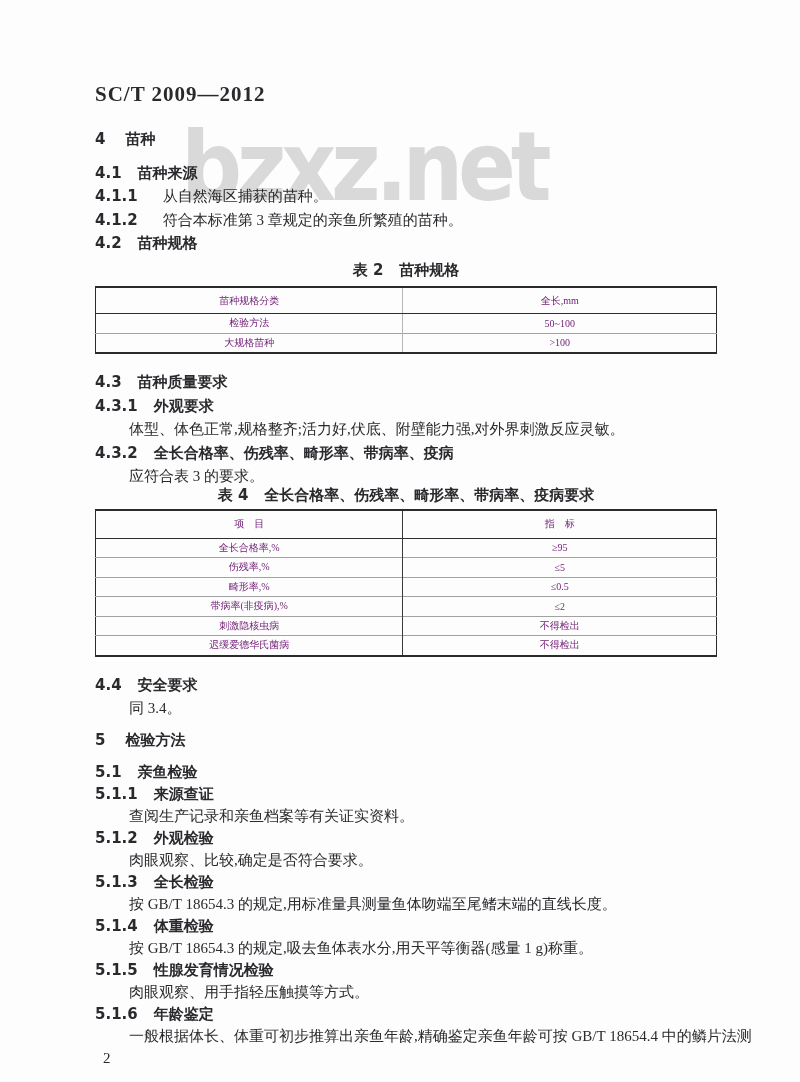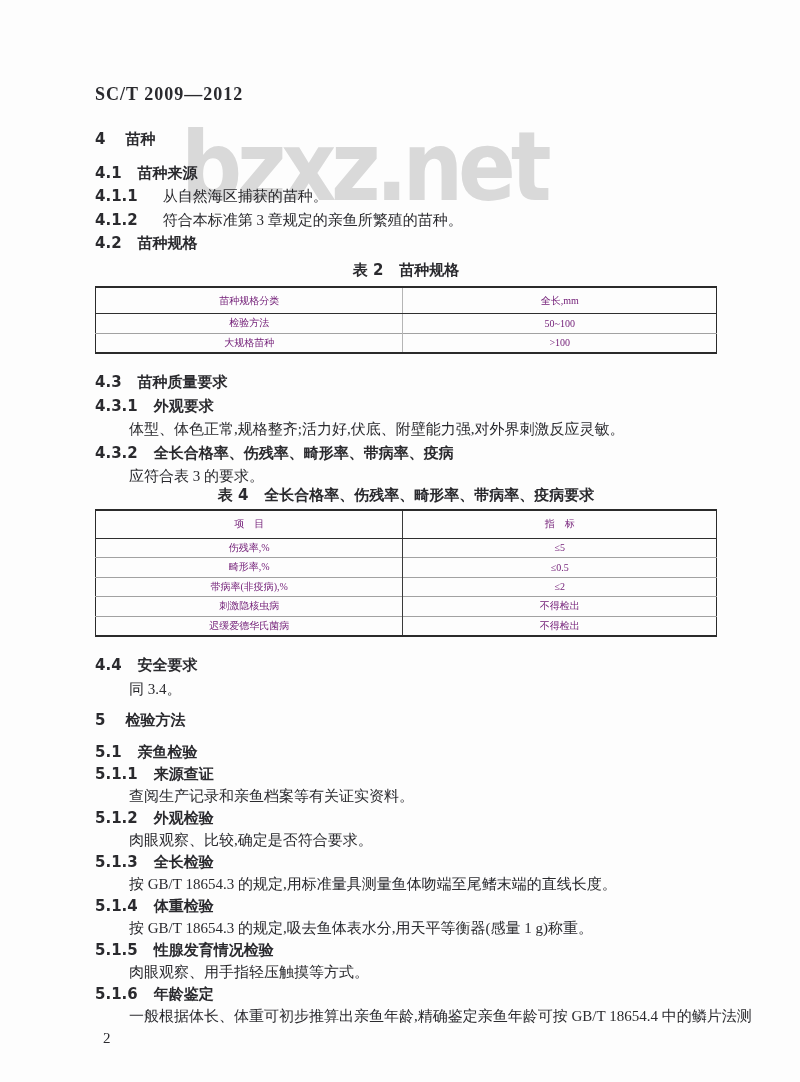--- a/index.html
+++ b/index.html
@@ -20,21 +20,21 @@
     font-family:"DejaVu Sans","Liberation Sans",sans-serif;
     font-weight:bold;font-size:97px;line-height:1;
     color:#d9d9d9;letter-spacing:-6px;
     transform:scaleX(0.88);transform-origin:left top;
     z-index:0;user-select:none;white-space:nowrap;
   }
   .content{
     position:absolute;left:95px;top:84px;width:622px;z-index:1;
   }
   .doc-header{
-    font-size:18px;font-weight:bold;letter-spacing:1px;
+    font-size:21px;font-weight:bold;letter-spacing:1px;
     line-height:20px;margin:0 0 0 0;white-space:nowrap;
   }
   .content p{margin:0;font-size:15px;line-height:23.5px;white-space:nowrap;}
   .chapter{
     font-family:"DejaVu Sans","Liberation Sans",sans-serif;
     font-weight:bold;margin-top:24px !important;margin-bottom:10px !important;
   }
   .chapter .num{margin-right:20px;}
   .heading{
     font-family:"DejaVu Sans","Liberation Sans",sans-serif;
@@ -143,20 +143,24 @@
           <col>
         </colgroup>
       <thead>
         <tr>
           <th>项　目</th>
           <th>指　标</th>
         </tr>
       </thead>
       <tbody>
         <tr>
+          <td>全长合格率,%</td>
+          <td>≥95</td>
+        </tr>
+        <tr>
           <td>伤残率,%</td>
           <td>≤5</td>
         </tr>
         <tr>
           <td>畸形率,%</td>
           <td>≤0.5</td>
         </tr>
         <tr>
           <td>带病率(非疫病),%</td>
           <td>≤2</td>

